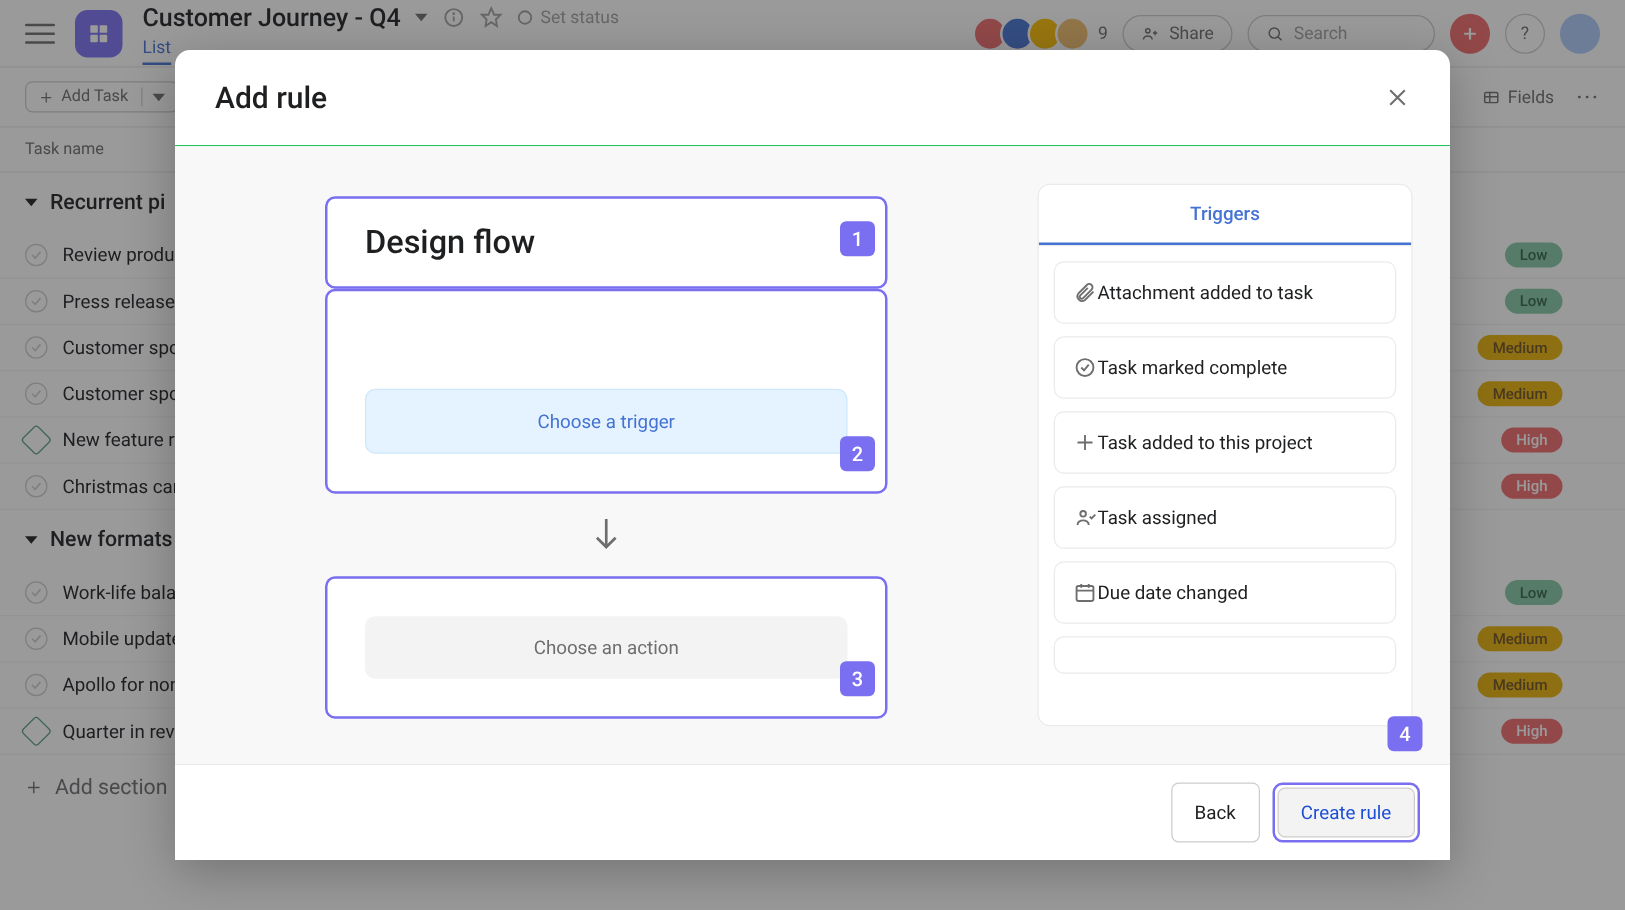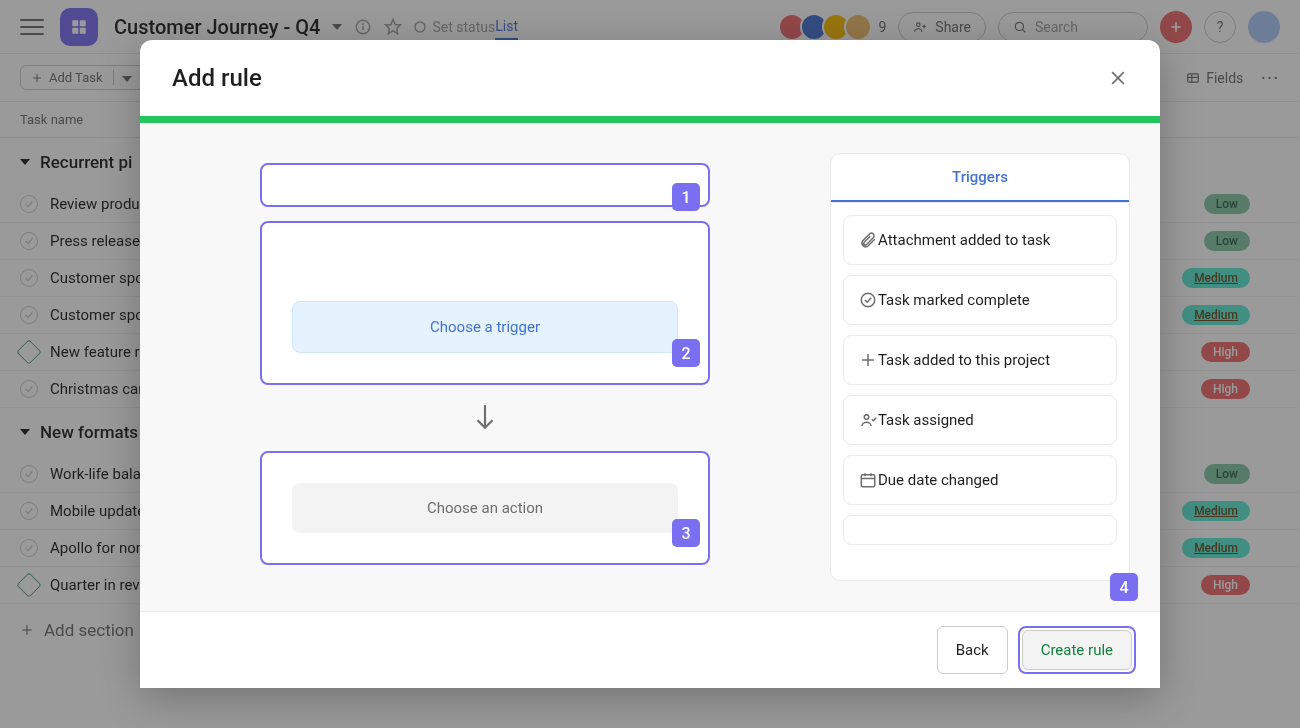--- a/index.html
+++ b/index.html
@@ -5,21 +5,21 @@
   * { box-sizing: border-box; margin: 0; padding: 0; font-family: -apple-system, BlinkMacSystemFont, "Segoe UI", Roboto, sans-serif; }
   body { width: 1300px; height: 728px; overflow: hidden; background: #fff; position: relative; color:#1e1f21;}
   
   .bg { position:absolute; inset:0; }
   .overlay-dim { position:absolute; inset:0; background: rgba(30,31,33,0.45); z-index:50; }
   .topbar { display:flex; align-items:center; height:54px; padding:0 20px; border-bottom:1px solid #edeae9; }
   .hamburger { width:24px; margin-right:16px; }
   .hamburger div { height:2px; background:#6d6e6f; margin:5px 0; border-radius:2px;}
   .app-icon { width:38px; height:38px; border-radius:10px; background:#7a6ff0; display:flex; align-items:center; justify-content:center; margin-right:16px;}
   .app-icon svg { fill:#fff; }
-  .title-area { display:flex; }
+  .title-area { display:flex; flex-direction:column; }
   .title-line { display:flex; align-items:center; gap:12px; }
   .title-line h1 { font-size:20px; font-weight:500; color:#1e1f21;}
   .mutedicon { color:#a2a0a2; display:inline-flex; }
   .status-chip { color:#a2a0a2; font-size:14px; display:flex; align-items:center; gap:6px;}
   .tabs-below { display:flex; gap:16px; font-size:14px; color:#6d6e6f; margin-top:4px; padding-left:0;}
   .tabs-below .sel { color:#4573d2; border-bottom:2px solid #4573d2; padding-bottom:4px;}
   .spacer { flex:1; }
   .avatars { display:flex; align-items:center; gap:0; }
   .avatars .av { width:28px; height:28px; border-radius:50%; border:2px solid #fff; margin-left:-6px; }
   .av1{background:#f06a6a;} .av2{background:#4573d2;} .av3{background:#fcbd01;} .av4{background:#f1bd6c;}
@@ -37,26 +37,26 @@
   .tblhdr { display:flex; padding:10px 20px; color:#6d6e6f; font-size:13px; border-bottom:1px solid #edeae9;}
   .col-name{ flex:0 0 600px; }
   .col-eff{ width:120px;}
   
   .section { padding:14px 20px; font-size:17px; font-weight:500; display:flex; align-items:center; gap:10px;}
   .task { display:flex; align-items:center; padding:8px 20px; border-bottom:1px solid #f4f3f3; font-size:15px; color:#1e1f21;}
   .task .chk { width:18px; height:18px; border:1.5px solid #cfcbcb; border-radius:50%; margin-right:12px; display:flex; align-items:center; justify-content:center;}
   .task.ms .chk { transform: rotate(45deg); border-radius:3px; border-color:#58a182;}
   .pill { margin-left:auto; font-size:12px; padding:3px 12px; border-radius:12px; color:#fff; font-weight:500; margin-right:30px;}
   .low{ background:#83c9a4; color:#34614b;}
-  .med{ background:#5eead4; color:#6b4f1f;text-decoration:underline;}
+  .med{ background:#eab308; color:#6b4f1f;}
   .high{ background:#f06a6a;}
   .addsec { padding:16px 20px; color:#6d6e6f; font-size:17px; display:flex; align-items:center; gap:10px;}
   
   .modal { position:absolute; z-index:100; top:40px; left:140px; right:140px; bottom:40px; background:#fff; border-radius:12px; box-shadow:0 10px 40px rgba(0,0,0,0.25); display:flex; flex-direction:column;}
-  .modal-head { padding:24px 32px; display:flex; align-items:center; border-bottom:7px solid #22c55e;}
+  .modal-head { padding:24px 32px; display:flex; align-items:center; border-bottom:1px solid #22c55e;}
   .modal-head h2 { font-size:24px; font-weight:500;}
   .modal-close { margin-left:auto; color:#6d6e6f; cursor:pointer;}
   .modal-body { flex:1; display:flex; position:relative; background:#f9f8f8; overflow:hidden;}
   .canvas { flex:1; position:relative; padding:40px; display:flex; flex-direction:column; align-items:center;}
   
   .flowbox { width:450px; border:2px solid #7a6ff0; border-radius:8px; background:#fff; position:relative; padding:16px 30px;}
   .flowbox.small { padding:30px;}
   .flowbox h3 { font-size:26px; font-weight:500;}
   .rule-status { display:flex; align-items:center; gap:8px; margin-top:6px; padding-left:28px; height:28px;}
   .toggle { width:34px; height:18px; border-radius:10px; background:#58a182; position:relative;}
@@ -74,21 +74,21 @@
   .rpanel { width:300px; margin:30px 30px 30px 0; background:#fff; border-radius:10px; border:1px solid #edeae9; display:flex; flex-direction:column; overflow:hidden;}
   .rpanel-tabs { display:flex; border-bottom:1px solid #edeae9;}
   .rpanel-tabs div { flex:1; text-align:center; padding:14px 0; font-size:15px; color:#6d6e6f; cursor:pointer;}
   .rpanel-tabs .sel { color:#4573d2; border-bottom:2px solid #4573d2; font-weight:500;}
   .opts { padding:12px; display:flex; flex-direction:column; gap:10px; overflow:auto;}
   .opt { border:1px solid #edeae9; border-radius:8px; padding:14px 14px; display:flex; align-items:center; gap:0; font-size:15px; color:#1e1f21; cursor:pointer; background:#fff;}
   .opticon { width:20px; height:20px; color:#6d6e6f; flex-shrink:0; display:flex; align-items:center; justify-content:center;}
   
   .modal-foot { padding:14px 24px; display:flex; justify-content:flex-end; gap:10px; border-top:1px solid #edeae9; background:#fff; position:relative;}
   .btn { border:1px solid #cfcbcb; border-radius:6px; padding:10px 18px; font-size:15px; background:#fff; color:#1e1f21; cursor:pointer;}
-  .btn.primary { background:#f4f3f3; color:#15803d; cursor:default;}
+  .btn.primary { background:#f4f3f3; color:#1d4ed8; cursor:default;}
   .primary-wrap { border:2px solid #7a6ff0; border-radius:8px; padding:2px;}
   .caret-down{width:0;height:0;border-left:5px solid transparent;border-right:5px solid transparent;border-top:6px solid #6d6e6f; display:inline-block;}
   .caret-black{border-top-color:#1e1f21;}
   svg{display:block;}
 </style>
 </head>
 <body>
 
 <div class="bg">
   <div class="topbar">
@@ -307,20 +307,21 @@
           <line x1="5" y1="5" x2="19" y2="19"></line>
           <line x1="19" y1="5" x2="5" y2="19"></line>
         </svg>
     </div>
   </div>
   <div class="modal-body">
     <div class="canvas">
 
       <div style="width:450px;">
         <div class="flowbox" style="padding:20px 30px;">
+          <h3>Design flow</h3>
           <span class="numbadge nb-1">1</span>
         </div>
       </div>
 
       <div style="height:14px;"></div>
 
       <div class="flowbox small">
         <div class="innerbtn trigger-btn">Choose a trigger</div>
         <span class="numbadge nb-2">2</span>
       </div>

